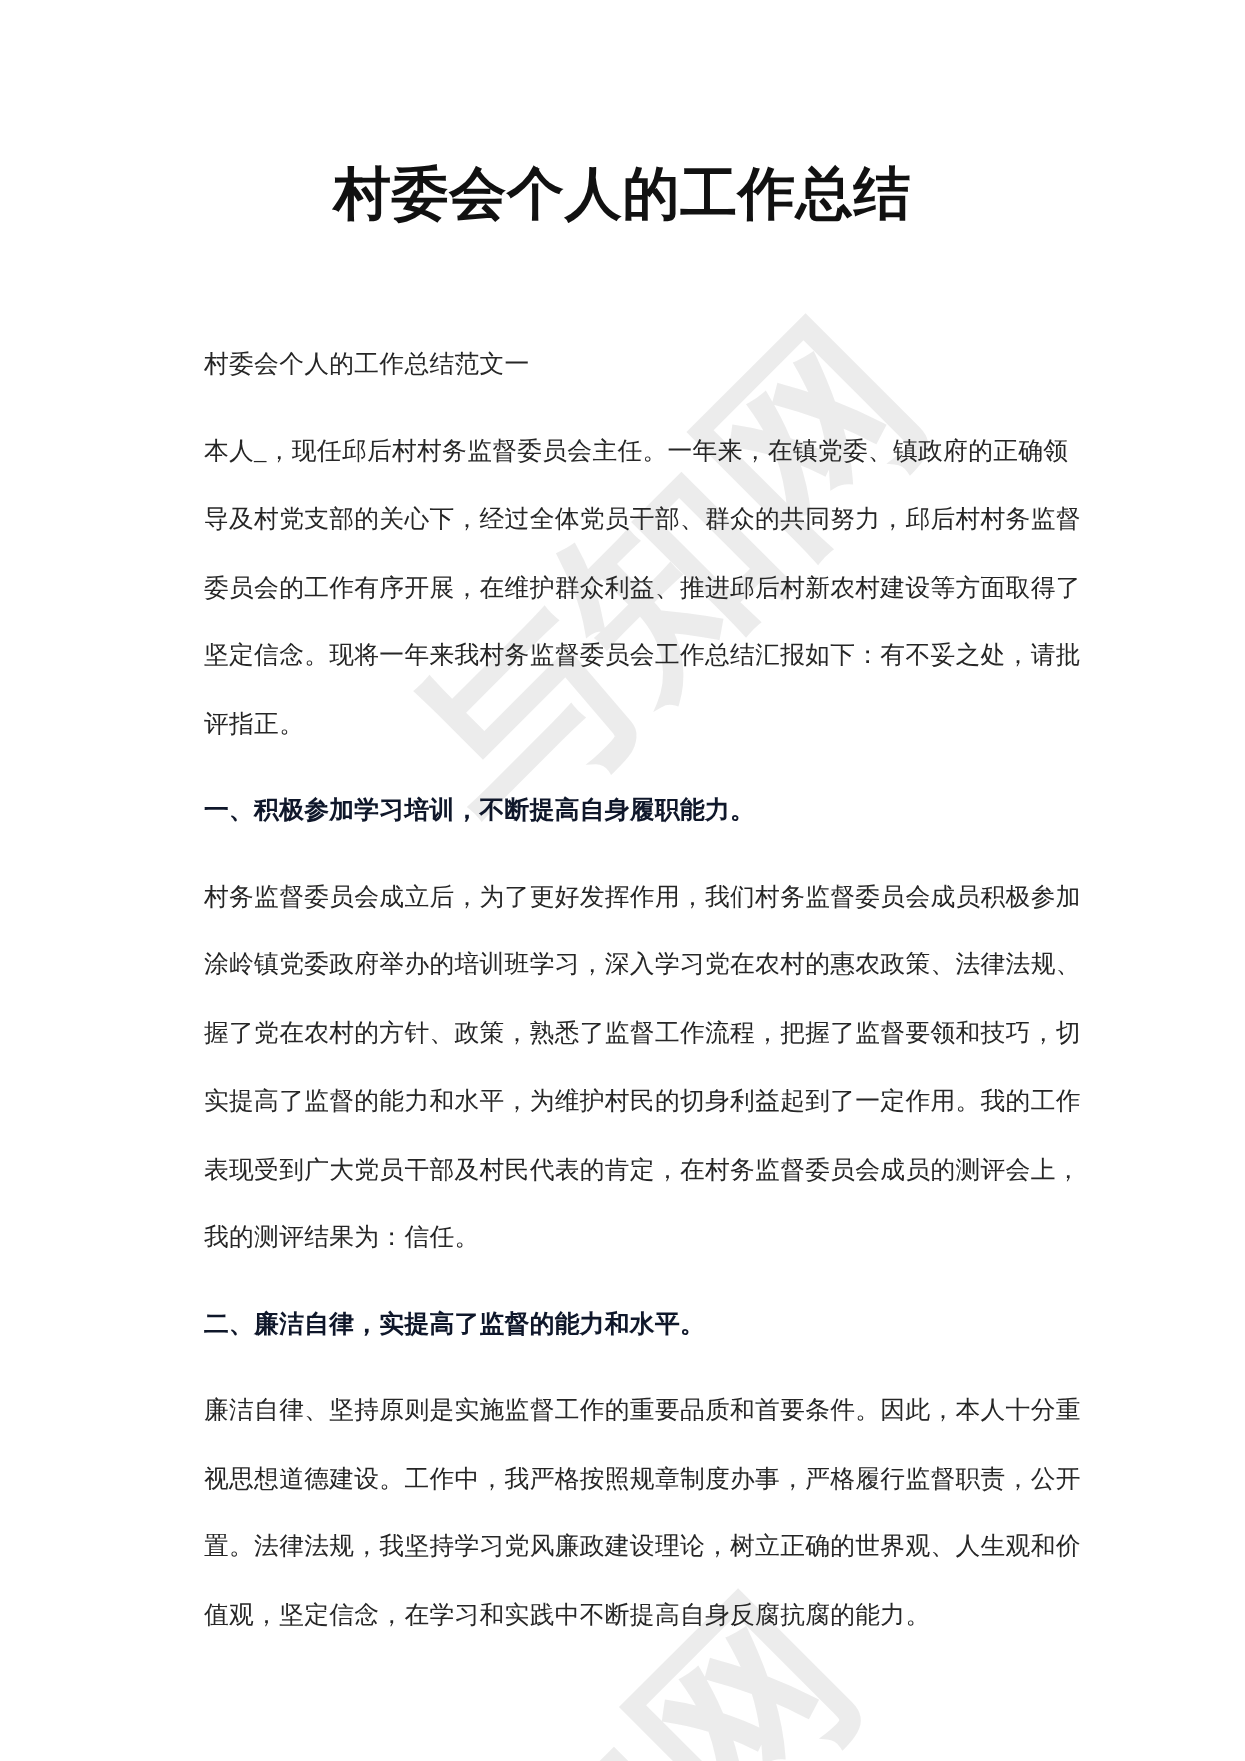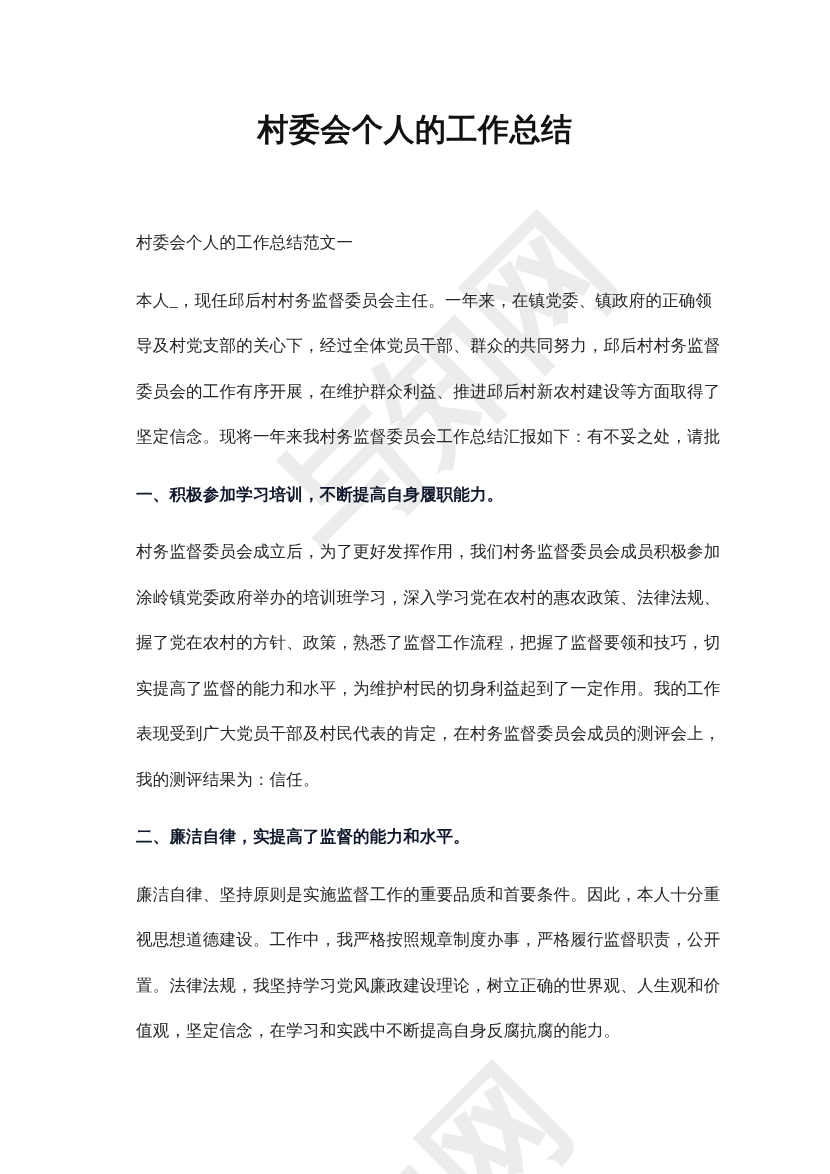--- a/index.html
+++ b/index.html
@@ -11,21 +11,21 @@
     overflow: hidden;
     font-family: "Liberation Serif", serif;
     color: #262626;
   }
   .doc-title {
     position: absolute;
     top: 108px;
     left: 0;
     right: 0;
     text-align: center;
-    font-size: 31px;
+    font-size: 38px;
     line-height: 44px;
     font-weight: 700;
     color: #111111;
     letter-spacing: 0.5px;
   }
   .doc-body {
     position: absolute;
     top: 208px;
     left: 124px;
     width: 584px;
@@ -81,20 +81,21 @@
 
   <div class="doc-body">
       <div class="block paragraph">
         <div class="line">村委会个人的工作总结范文一</div>
       </div>
       <div class="block paragraph">
         <div class="line">本人_，现任邱后村村务监督委员会主任。一年来，在镇党委、镇政府的正确领</div>
         <div class="line">导及村党支部的关心下，经过全体党员干部、群众的共同努力，邱后村村务监督</div>
         <div class="line">委员会的工作有序开展，在维护群众利益、推进邱后村新农村建设等方面取得了</div>
         <div class="line">坚定信念。现将一年来我村务监督委员会工作总结汇报如下：有不妥之处，请批</div>
+        <div class="line">评指正。</div>
       </div>
       <div class="block heading">
         <div class="line">一、积极参加学习培训，不断提高自身履职能力。</div>
       </div>
       <div class="block paragraph">
         <div class="line">村务监督委员会成立后，为了更好发挥作用，我们村务监督委员会成员积极参加</div>
         <div class="line">涂岭镇党委政府举办的培训班学习，深入学习党在农村的惠农政策、法律法规、</div>
         <div class="line">握了党在农村的方针、政策，熟悉了监督工作流程，把握了监督要领和技巧，切</div>
         <div class="line">实提高了监督的能力和水平，为维护村民的切身利益起到了一定作用。我的工作</div>
         <div class="line">表现受到广大党员干部及村民代表的肯定，在村务监督委员会成员的测评会上，</div>

